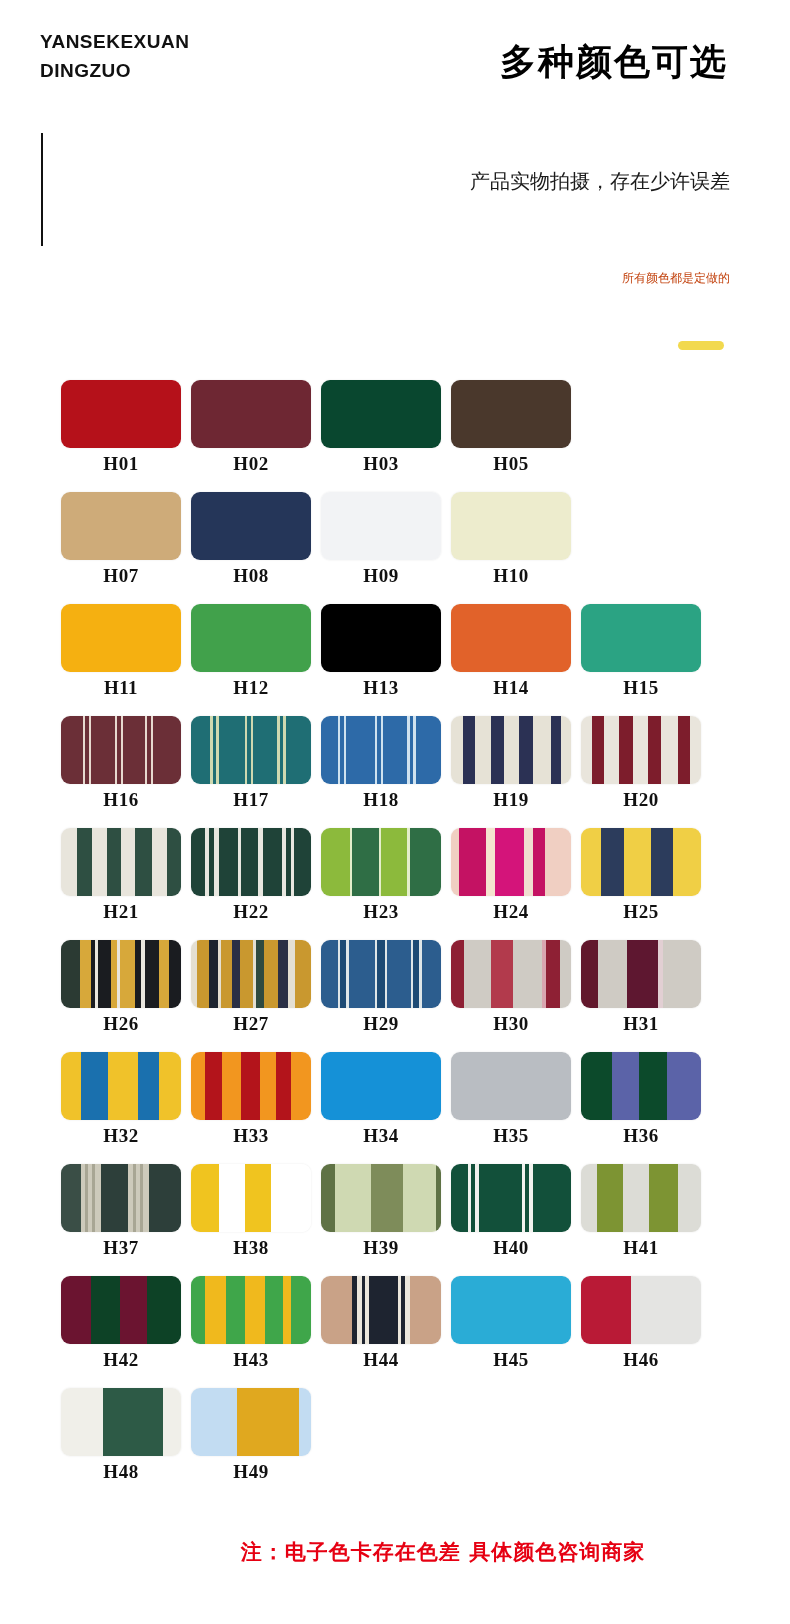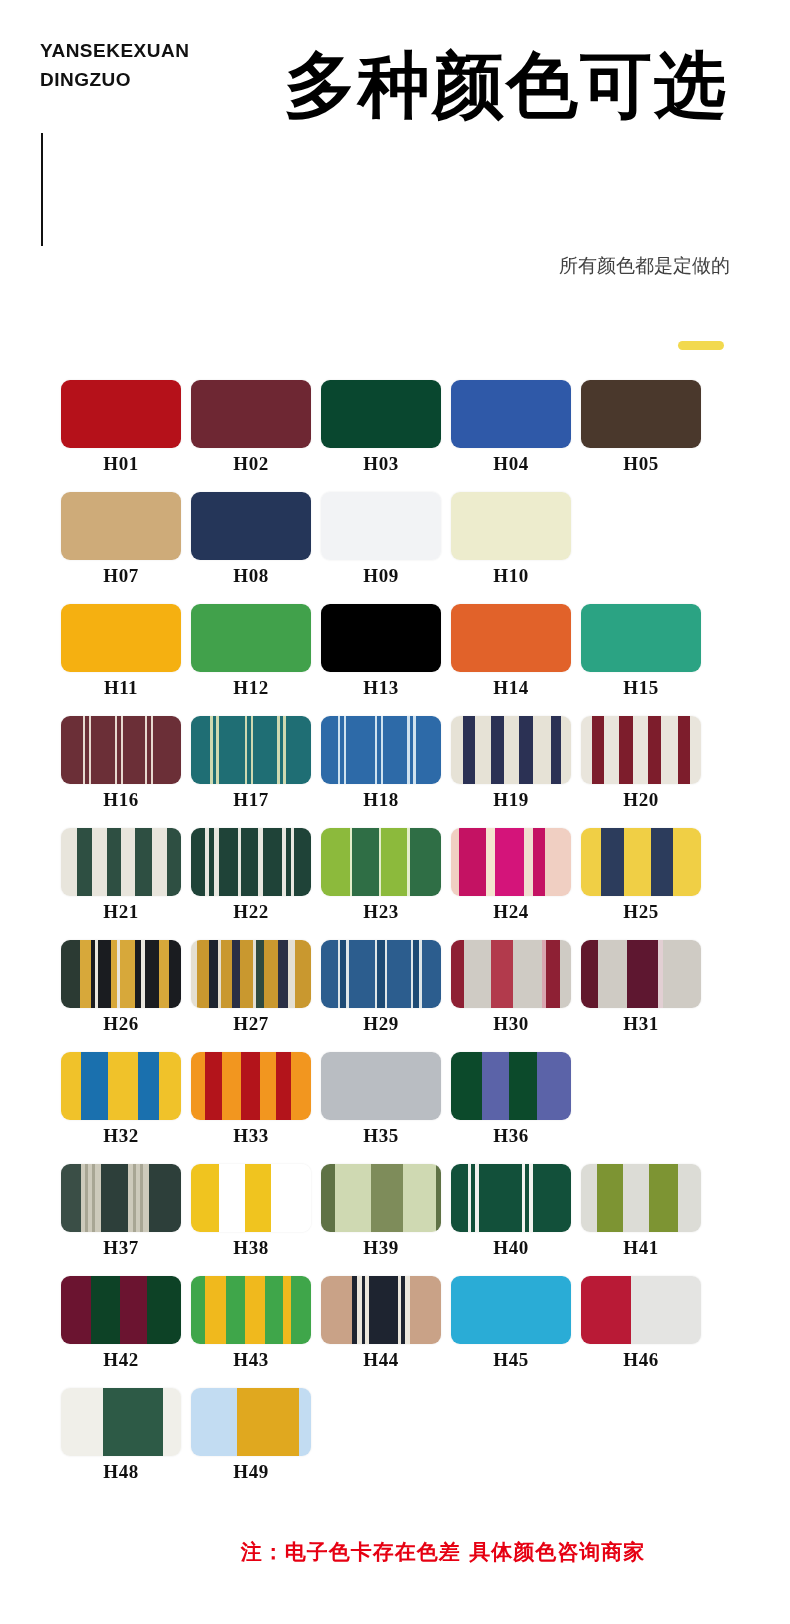--- a/index.html
+++ b/index.html
@@ -7,48 +7,48 @@
   body {
     width:790px; height:1624px;
     font-family:"Liberation Sans", sans-serif;
     position:relative; overflow:hidden;
   }
 
   
   .header { position:relative; height:380px; }
 
   .brand-latin {
-    position:absolute; left:40px; top:37px;
+    position:absolute; left:40px; top:28px;
     font-family:"Liberation Sans", sans-serif;
     font-weight:bold; font-size:19px; letter-spacing:0.5px;
     color:#111; line-height:1.5;
   }
   .brand-latin div { white-space:nowrap; }
 
   .vrule {
     position:absolute; left:41px; top:133px;
     width:2px; height:113px; background:#111;
   }
 
   .title-main {
     position:absolute; right:62px; top:38px;
     font-family:"DejaVu Sans", sans-serif;
-    font-weight:bold; font-size:72px; letter-spacing:2px;
+    font-weight:bold; font-size:36px; letter-spacing:2px;
     color:#000; white-space:nowrap;
   }
 
   .sub1 {
     position:absolute; right:60px; top:168px;
     font-family:"DejaVu Sans", sans-serif;
     font-size:20px; color:#1b1b1b; white-space:nowrap;
   }
   .sub2 {
-    position:absolute; right:60px; top:253px;
+    position:absolute; right:60px; top:270px;
     font-family:"DejaVu Sans", sans-serif;
-    font-size:19px; color:#404040; white-space:nowrap;
+    font-size:12px; color:#c2410c; white-space:nowrap;
   }
 
   .accent-dash {
     position:absolute; right:66px; top:341px;
     width:46px; height:9px; border-radius:5px;
     background:#f2d94e;
   }
 
   
   .grid { position:absolute; left:0; top:380px; width:712px; }
@@ -99,20 +99,21 @@
 
   <div class="brand-latin">
     <div>YANSEKEXUAN</div>
     <div>DINGZUO</div>
   </div>
 
   <div class="vrule"></div>
 
   <div class="title-main">多种颜色可选</div>
 
+  <div class="sub1">产品实物拍摄，存在少许误差</div>
   <div class="sub2">所有颜色都是定做的</div>
 
   <div class="accent-dash"></div>
 </div>
 
 <div class="grid" id="swatch-grid">
     <div class="row">
       <div class="cell">
         <div class="chip">
           <div class="fill" style="background: rgb(181, 17, 26);"></div>
@@ -126,26 +127,20 @@
         <div class="chip-label">H02</div>
       </div>
       <div class="cell">
         <div class="chip">
           <div class="fill" style="background: rgb(9, 71, 47);"></div>
         </div>
         <div class="chip-label">H03</div>
       </div>
       <div class="cell">
         <div class="chip">
-          <div class="fill" style="background: rgb(47, 89, 168);"></div>
-        </div>
-        <div class="chip-label">H04</div>
-      </div>
-      <div class="cell">
-        <div class="chip">
           <div class="fill" style="background: rgb(74, 56, 44);"></div>
         </div>
         <div class="chip-label">H05</div>
       </div>
     </div>
     <div class="row">
       <div class="cell">
         <div class="chip">
           <div class="fill" style="background: rgb(206, 171, 121);"></div>
         </div>
@@ -306,20 +301,26 @@
         <div class="chip-label">H32</div>
       </div>
       <div class="cell">
         <div class="chip">
           <div class="fill" style="background-image: linear-gradient(90deg, rgb(242, 150, 31) 0%, rgb(242, 150, 31) 11.667%, rgb(179, 20, 27) 11.667%, rgb(179, 20, 27) 25.833%, rgb(242, 150, 31) 25.833%, rgb(242, 150, 31) 41.667%, rgb(179, 20, 27) 41.667%, rgb(179, 20, 27) 57.5%, rgb(242, 150, 31) 57.5%, rgb(242, 150, 31) 70.833%, rgb(179, 20, 27) 70.833%, rgb(179, 20, 27) 83.333%, rgb(242, 150, 31) 83.333%, rgb(242, 150, 31) 100%);"></div>
         </div>
         <div class="chip-label">H33</div>
       </div>
       <div class="cell">
         <div class="chip">
+          <div class="fill" style="background: rgb(21, 145, 215);"></div>
+        </div>
+        <div class="chip-label">H34</div>
+      </div>
+      <div class="cell">
+        <div class="chip">
           <div class="fill" style="background: rgb(185, 189, 194);"></div>
         </div>
         <div class="chip-label">H35</div>
       </div>
       <div class="cell">
         <div class="chip">
           <div class="fill" style="background-image: linear-gradient(90deg, rgb(12, 74, 43) 0%, rgb(12, 74, 43) 26%, rgb(91, 99, 168) 26%, rgb(91, 99, 168) 48%, rgb(12, 74, 43) 48%, rgb(12, 74, 43) 72%, rgb(91, 99, 168) 72%, rgb(91, 99, 168) 100%);"></div>
         </div>
         <div class="chip-label">H36</div>
       </div>

